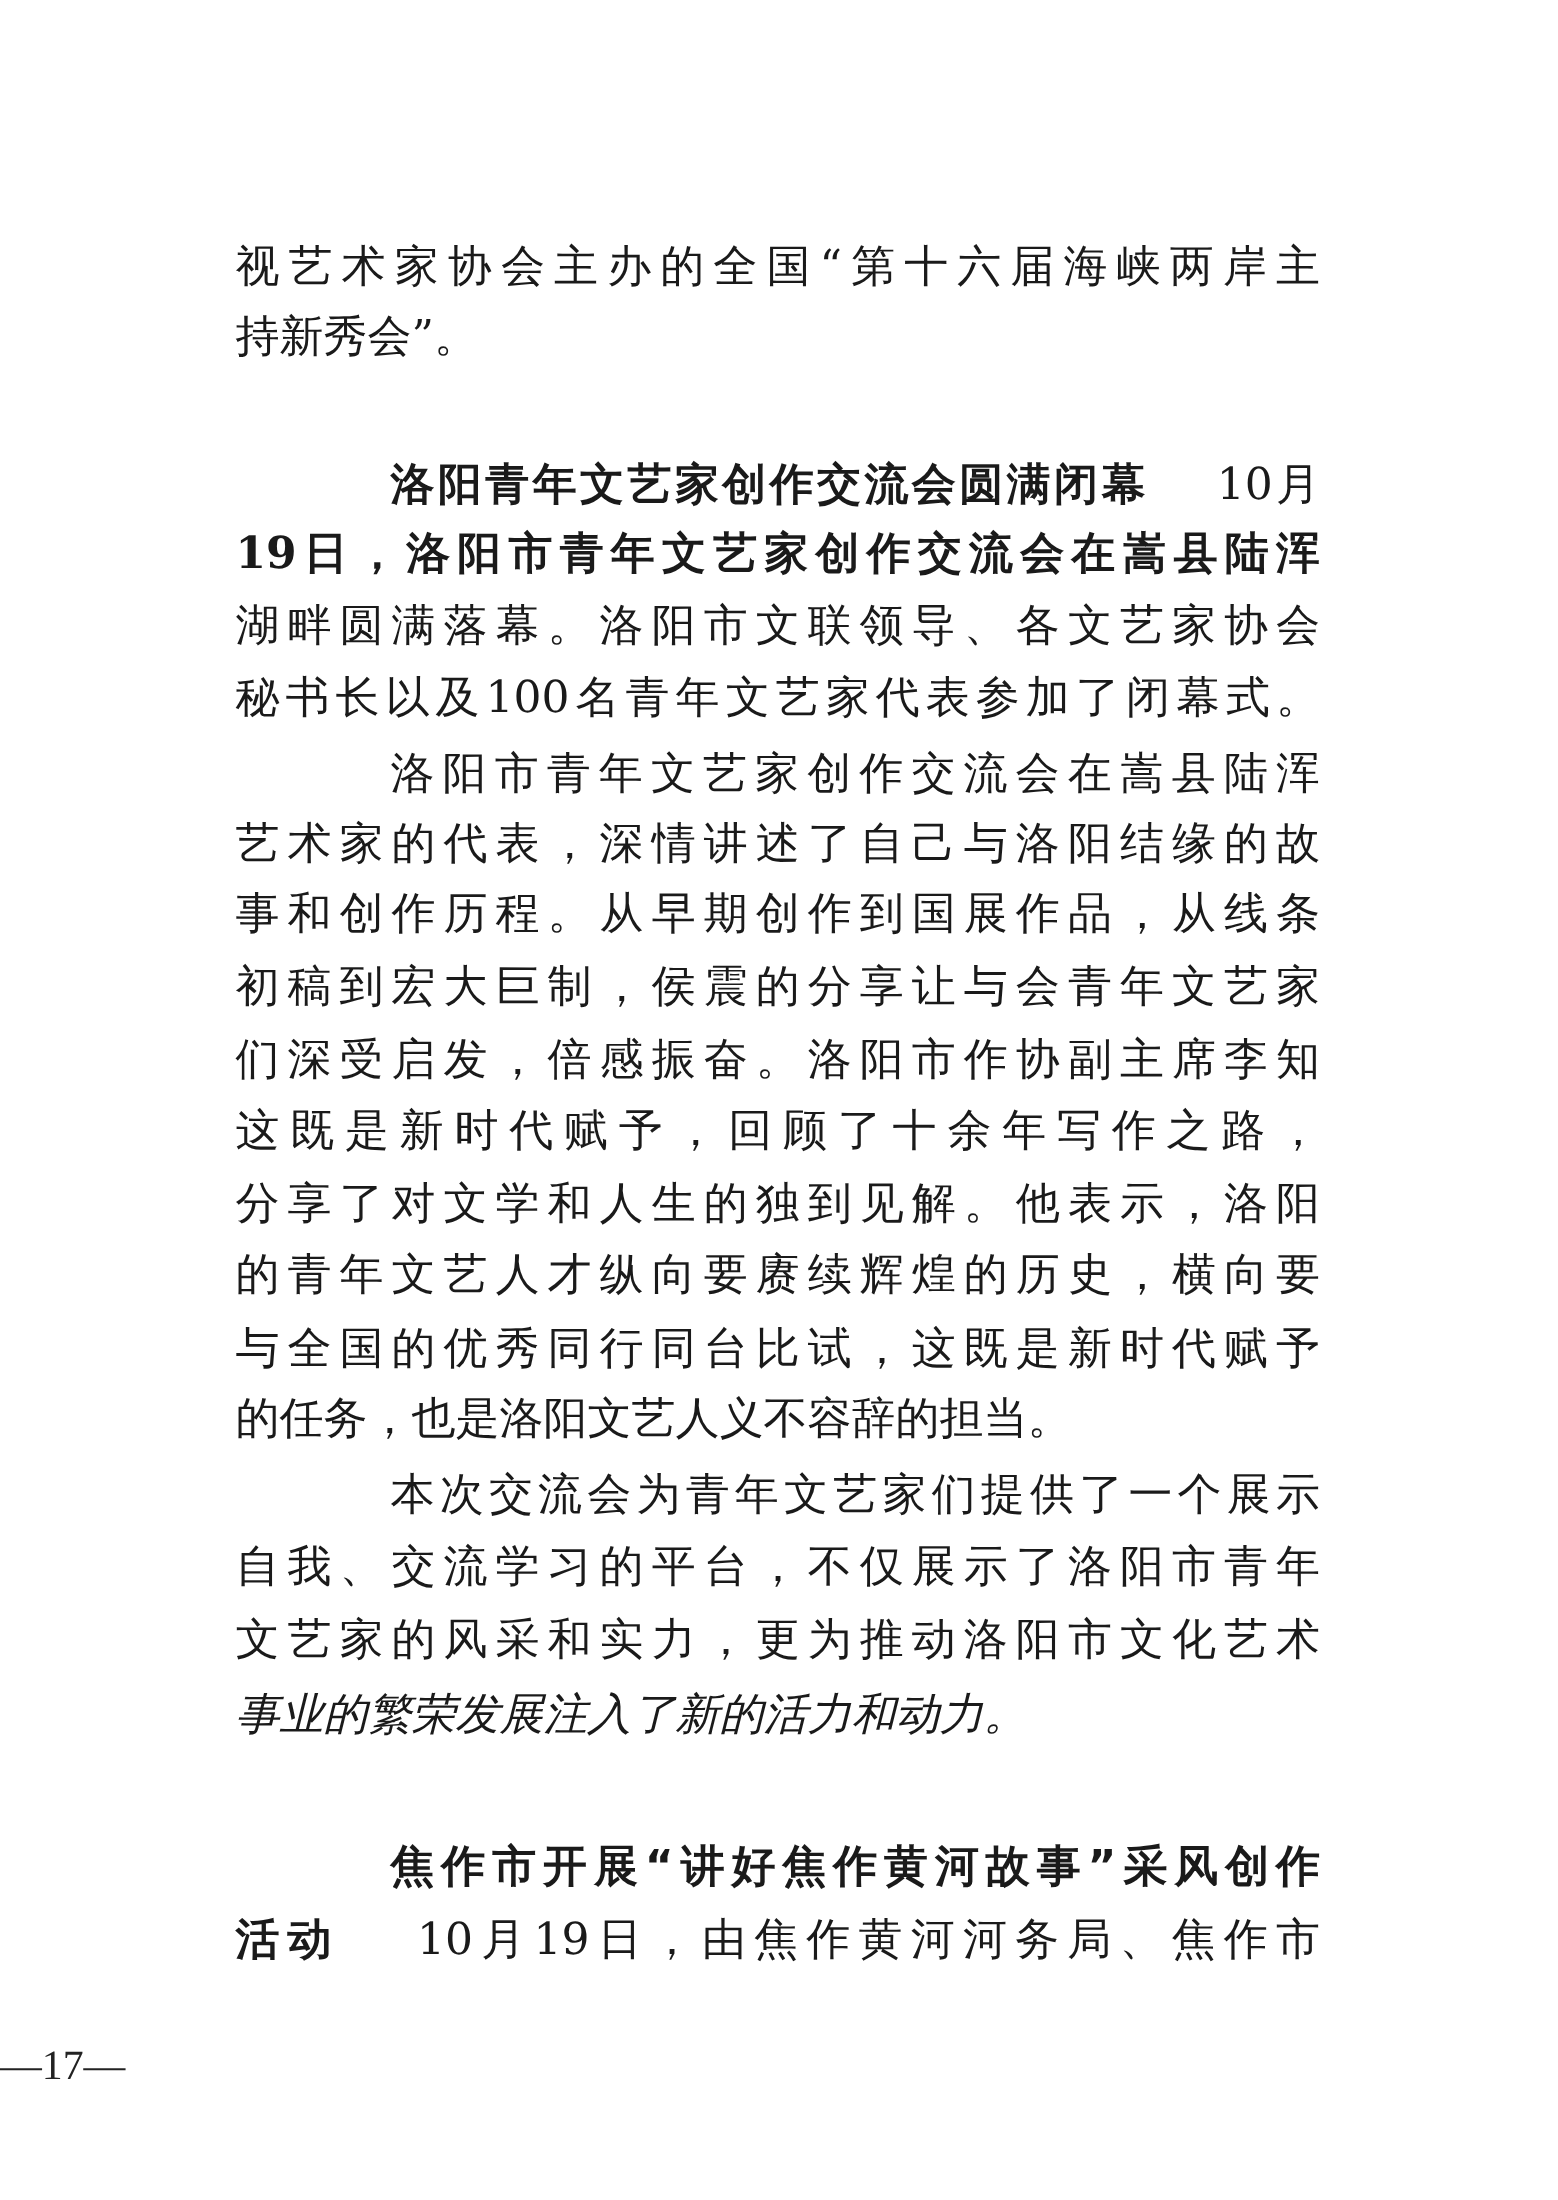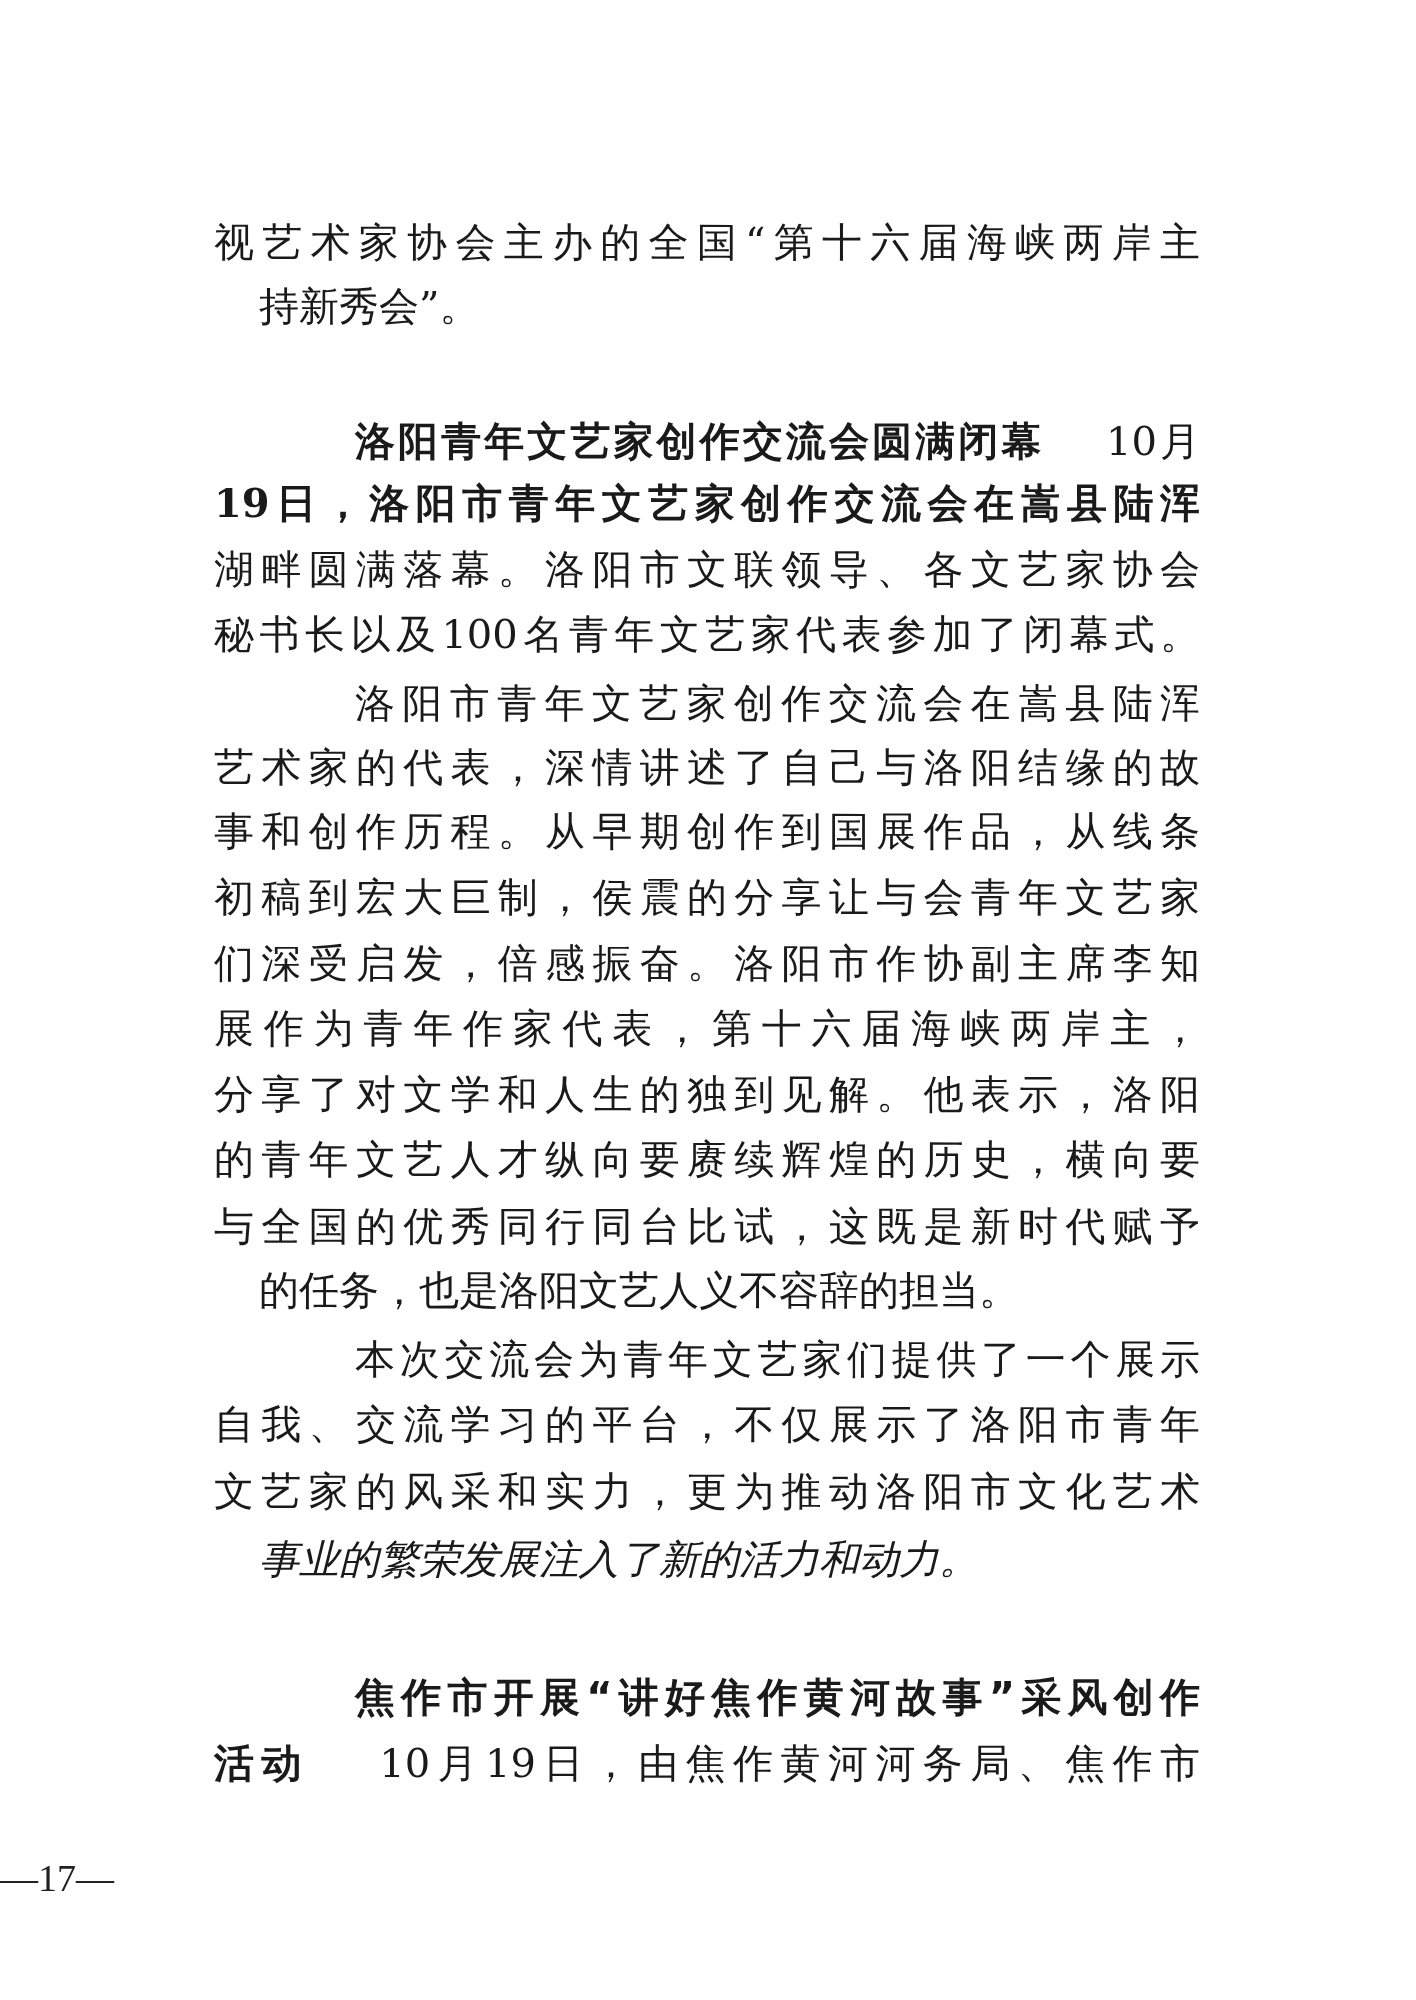--- a/index.html
+++ b/index.html
@@ -1,20 +1,20 @@
 <!DOCTYPE html>
 <html><head>
 <meta charset="utf-8">
 <style>
   html, body { margin:0; padding:0; background:#ffffff; }
   body { width:1416px; height:2000px; position:relative; overflow:hidden;
          font-family:"DejaVu Serif", "Liberation Serif", serif; color:#1a1a1a; }
   .line { position:absolute; left:214px; width:986px; height:70px; line-height:70px;
           font-size:40px; white-space:nowrap; text-align:justify; text-align-last:justify; }
-  .line.last { text-align-last:left;margin-left:45px; }
+  .line.last { text-align-last:left; }
   .line.indent { left:355px; width:845px; }
   .bold { font-family:"DejaVu Sans", "Liberation Sans", sans-serif; font-weight:bold; }
   .pageno { position:absolute; left:0; width:1416px; top:1855px; text-align:left;
             font-size:38px; line-height:46px; color:#222; font-family:"Liberation Serif", serif; }
 </style>
 </head>
 <body>
 
 <div class="line" style="top:207px;">视艺术家协会主办的全国“第十六届海峡两岸主</div>
 <div class="line last" style="top:271px;">持新秀会”。</div>
@@ -26,21 +26,21 @@
 </div>
 <div class="line" style="top:468px;font-weight:bold;">19日，洛阳市青年文艺家创作交流会在嵩县陆浑</div>
 <div class="line" style="top:534px;">湖畔圆满落幕。洛阳市文联领导、各文艺家协会</div>
 <div class="line" style="top:599px;">秘书长以及100名青年文艺家代表参加了闭幕式。</div>
 
 <div class="line indent" style="top:668px;">洛阳市青年文艺家创作交流会在嵩县陆浑</div>
 <div class="line" style="top:732px;">艺术家的代表，深情讲述了自己与洛阳结缘的故</div>
 <div class="line" style="top:796px;">事和创作历程。从早期创作到国展作品，从线条</div>
 <div class="line" style="top:862px;">初稿到宏大巨制，侯震的分享让与会青年文艺家</div>
 <div class="line" style="top:928px;">们深受启发，倍感振奋。洛阳市作协副主席李知</div>
-<div class="line" style="top:993px;">展作为青年作家代表，第十六届海峡两岸主，</div>
+<div class="line" style="top:993px;">这既是新时代赋予，回顾了十余年写作之路，</div>
 <div class="line" style="top:1059px;">分享了对文学和人生的独到见解。他表示，洛阳</div>
 <div class="line" style="top:1124px;">的青年文艺人才纵向要赓续辉煌的历史，横向要</div>
 <div class="line" style="top:1191px;">与全国的优秀同行同台比试，这既是新时代赋予</div>
 <div class="line last" style="top:1255px;">的任务，也是洛阳文艺人义不容辞的担当。</div>
 
 <div class="line indent" style="top:1324px;">本次交流会为青年文艺家们提供了一个展示</div>
 <div class="line" style="top:1389px;">自我、交流学习的平台，不仅展示了洛阳市青年</div>
 <div class="line" style="top:1456px;">文艺家的风采和实力，更为推动洛阳市文化艺术</div>
 <div class="line last" style="top:1524px;font-style:italic;">事业的繁荣发展注入了新的活力和动力。</div>
 

